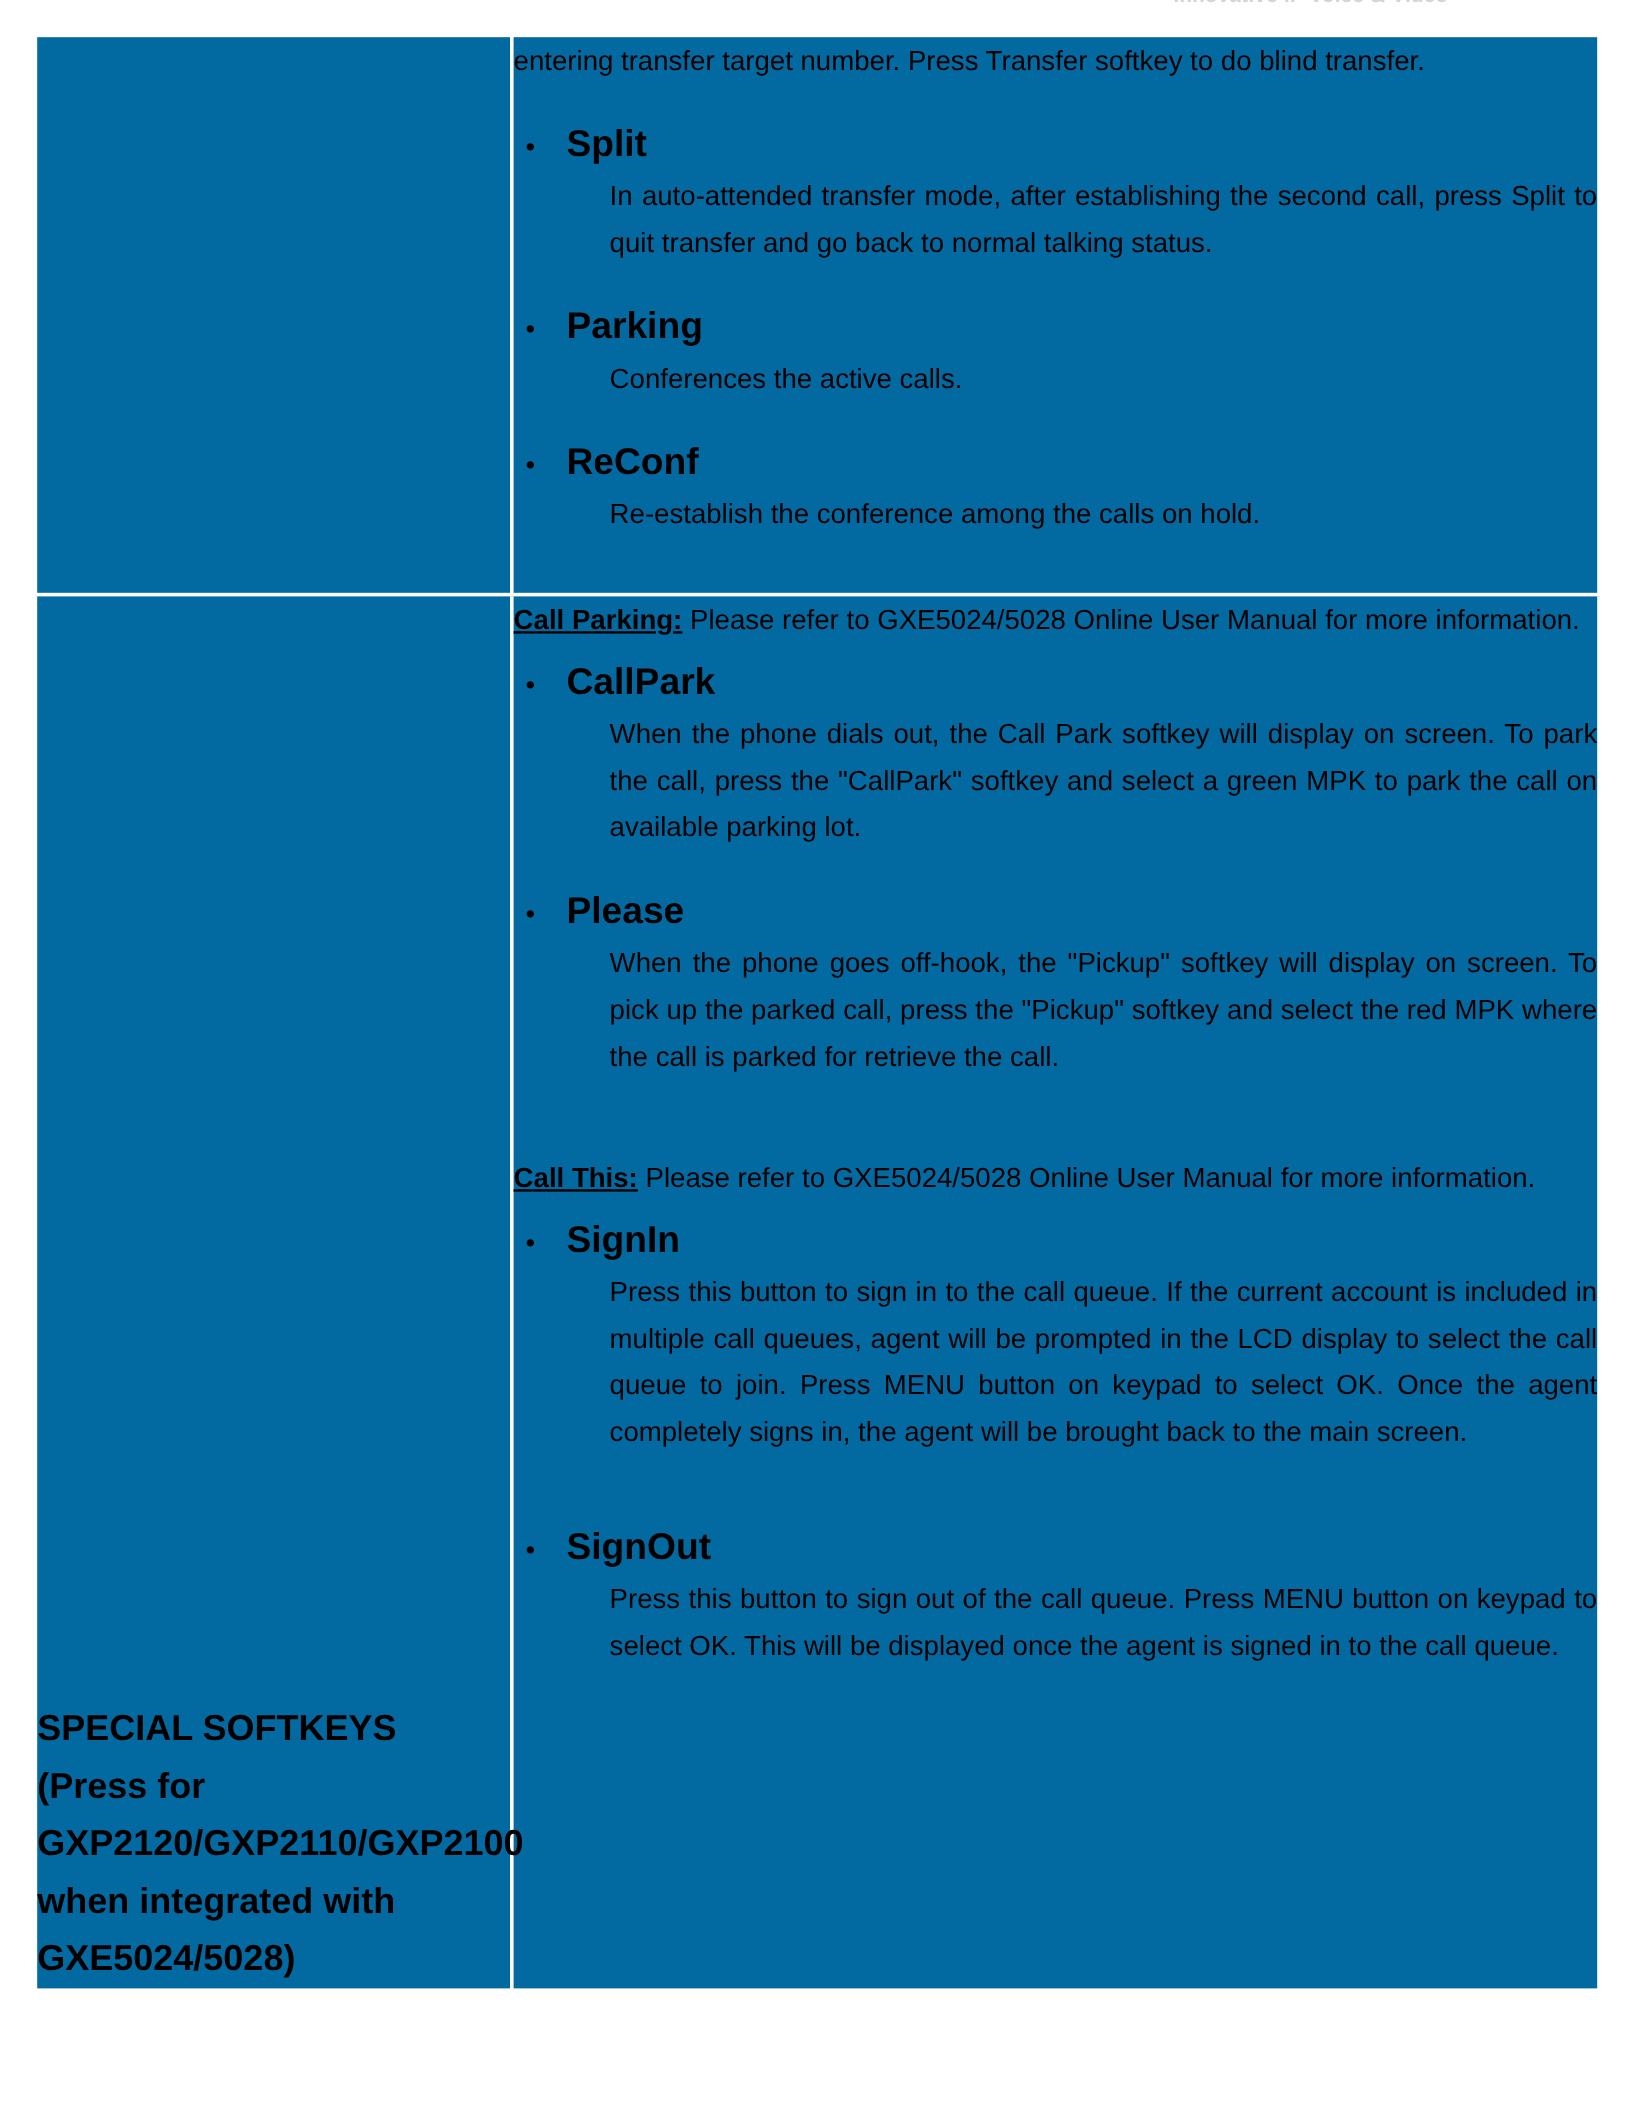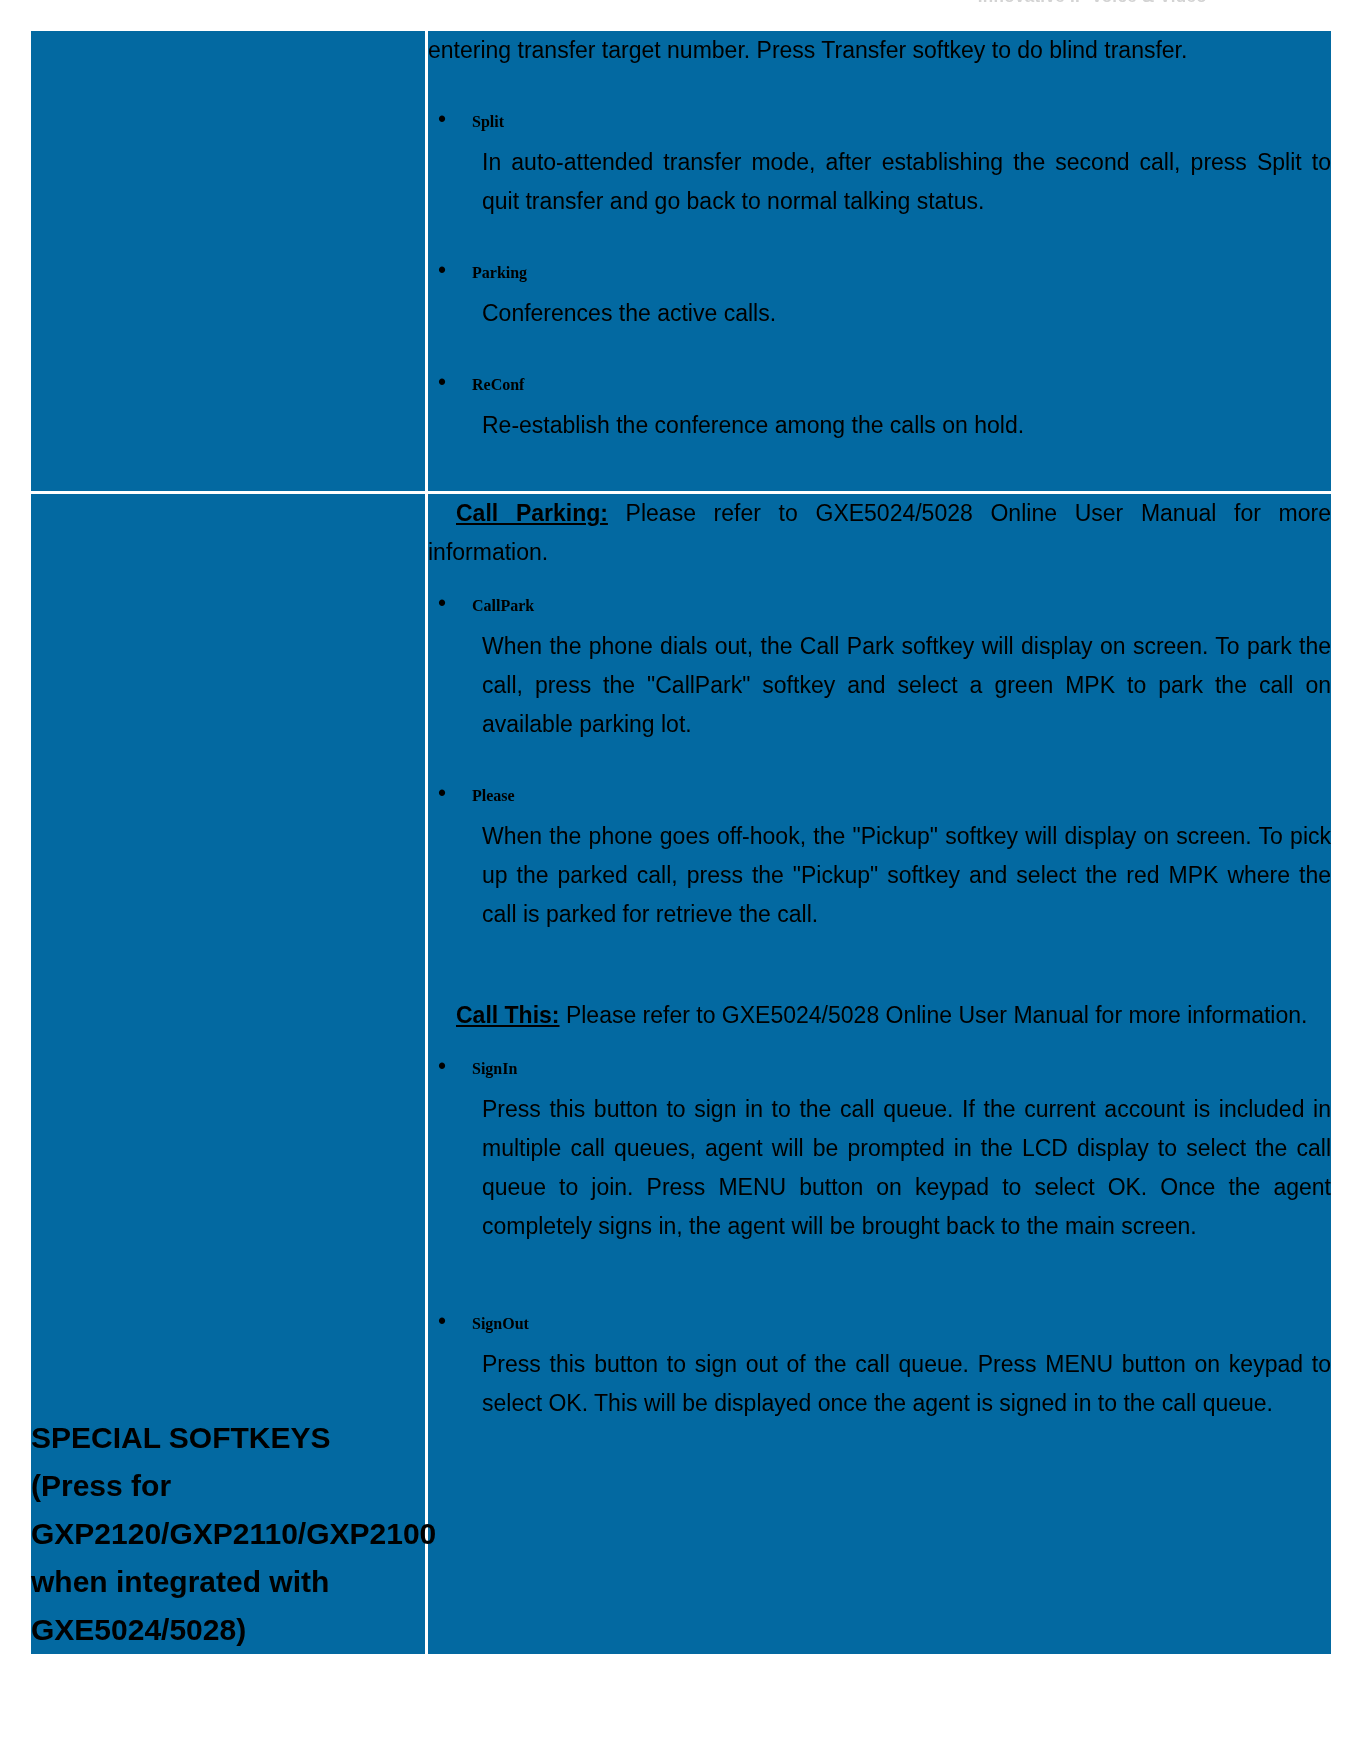--- a/index.html
+++ b/index.html
@@ -69,48 +69,46 @@
     text-align: justify;
     text-justify: inter-word;
     margin: 0 0 0 0;
   }
   .para.lead {
     margin-bottom: 4px;
   }
   .lead-term {
     font-weight: bold;
     text-decoration: underline;
-    padding-left: 28px;
   }
 
   .blk { margin-top: 30px; }
   .blk.first { margin-top: 12px; }
 
   .bullet-row {
     display: flex;
     align-items: baseline;
     margin: 0 0 2px 0;
   }
   .bullet-dot {
     width: 44px;
     flex: 0 0 44px;
     font-size: 23px;
     line-height: 39px;
     text-align: left;
     padding-left: 10px;
     box-sizing: border-box;
   }
   .bullet-title {
-    font-size: 16px;
+    font-size: 31px;
     line-height: 39px;
     font-weight: bold;
-    font-family: Liberation Serif, serif;
   }
   .bullet-body {
-    margin-left: 54px;
+    margin-left: 80px;
   }
   .spacer-md { height: 46px; }
   .spacer-lg { height: 62px; }
 </style>
 </head>
 <body>
 
 <div class="page-header">Innovative IP Voice &amp; Video</div>
 
 <table class="doc-table">

